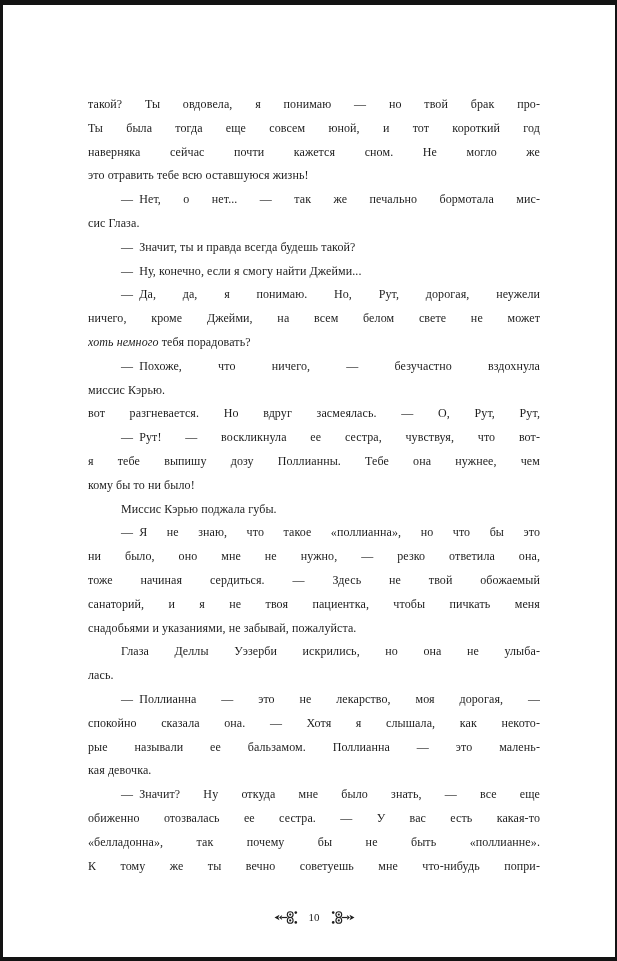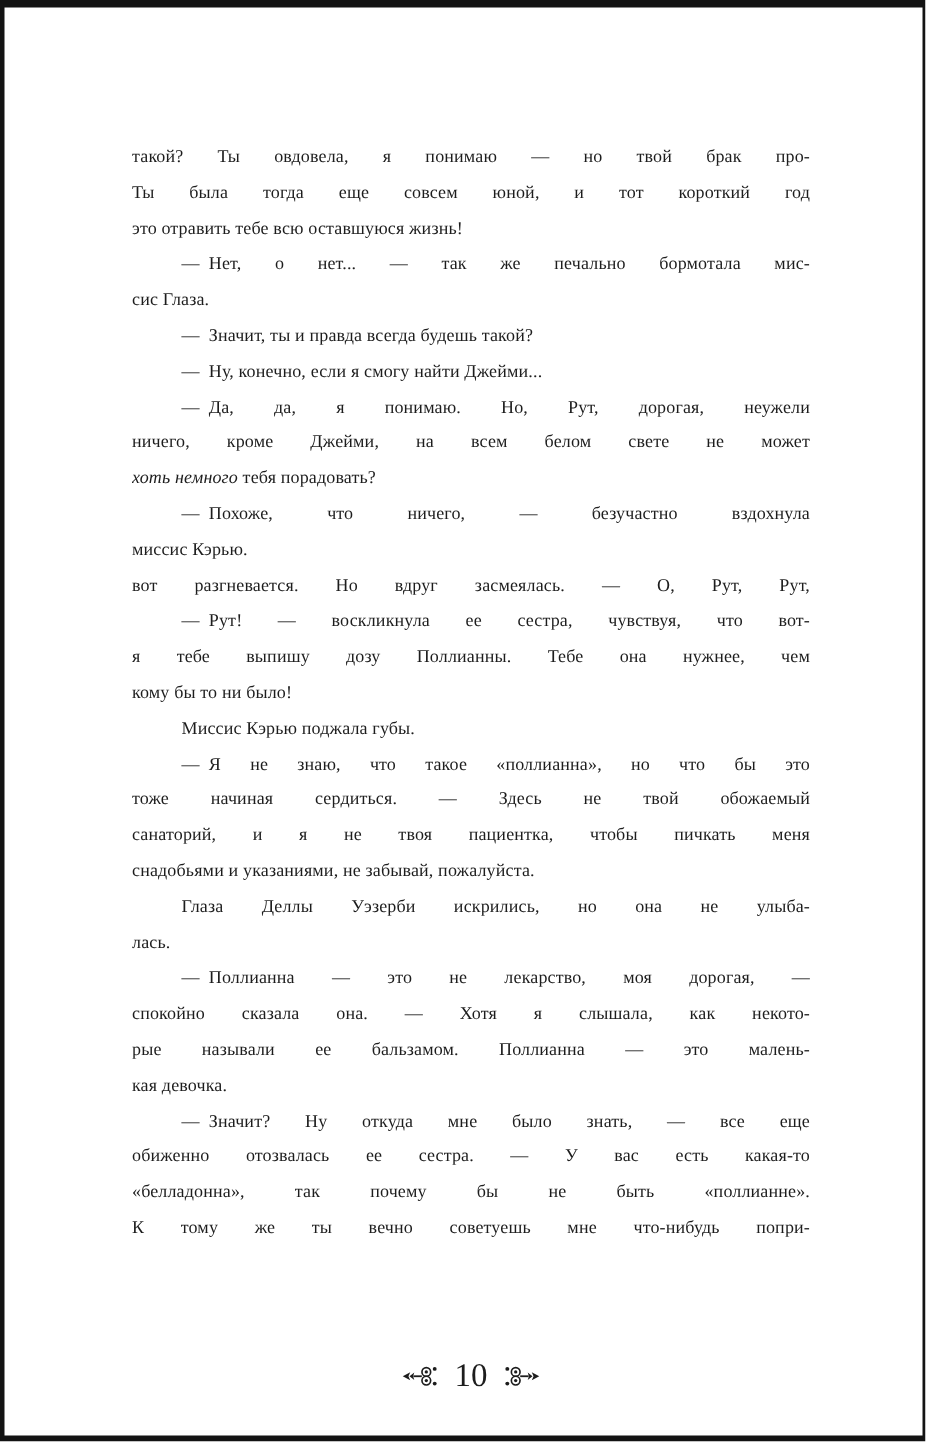--- a/index.html
+++ b/index.html
@@ -33,36 +33,37 @@
   .line.just{text-align-last:justify;}
   .line.ind{padding-left:33px;}
   .it{font-style:italic;}
   .footer{
     position:absolute;
     left:85px;top:901px;width:452px;height:22px;
     display:flex;align-items:center;justify-content:center;
     gap:11px;
   }
   .page-num{
-    font-size:22px;
+    font-size:11px;
     line-height:20px;
     color:#1d1d1d;
   }
   .fleuron{display:block;}
   .fleuron.right{transform:scaleX(-1);}
 </style>
 </head>
 <body>
 
 <div class="page">
 
   <div class="text-block">
       <div class="para">
         <div class="line just"><span>такой? Ты овдовела, я понимаю — но твой брак про-</span></div>
         <div class="line just"><span>Ты была тогда еще совсем юной, и тот короткий год</span></div>
+        <div class="line just"><span>наверняка сейчас почти кажется сном. Не могло же</span></div>
         <div class="line"><span>это отравить тебе всю оставшуюся жизнь!</span></div>
       </div>
       <div class="para">
         <div class="line just ind"><span>— Нет, о нет... — так же печально бормотала мис-</span></div>
         <div class="line"><span>сис Глаза.</span></div>
       </div>
       <div class="para">
         <div class="line ind"><span>— Значит, ты и правда всегда будешь такой?</span></div>
       </div>
       <div class="para">
@@ -81,20 +82,21 @@
         <div class="line just"><span>вот разгневается. Но вдруг засмеялась. — О, Рут, Рут,</span></div>
         <div class="line just ind"><span>— Рут! — воскликнула ее сестра, чувствуя, что вот-</span></div>
         <div class="line just"><span>я тебе выпишу дозу Поллианны. Тебе она нужнее, чем</span></div>
         <div class="line"><span>кому бы то ни было!</span></div>
       </div>
       <div class="para">
         <div class="line ind"><span>Миссис Кэрью поджала губы.</span></div>
       </div>
       <div class="para">
         <div class="line just ind"><span>— Я не знаю, что такое «поллианна», но что бы это</span></div>
+        <div class="line just"><span>ни было, оно мне не нужно, — резко ответила она,</span></div>
         <div class="line just"><span>тоже начиная сердиться. — Здесь не твой обожаемый</span></div>
         <div class="line just"><span>санаторий, и я не твоя пациентка, чтобы пичкать меня</span></div>
         <div class="line"><span>снадобьями и указаниями, не забывай, пожалуйста.</span></div>
       </div>
       <div class="para">
         <div class="line just ind"><span>Глаза Деллы Уэзерби искрились, но она не улыба-</span></div>
         <div class="line"><span>лась.</span></div>
       </div>
       <div class="para">
         <div class="line just ind"><span>— Поллианна — это не лекарство, моя дорогая, —</span></div>

